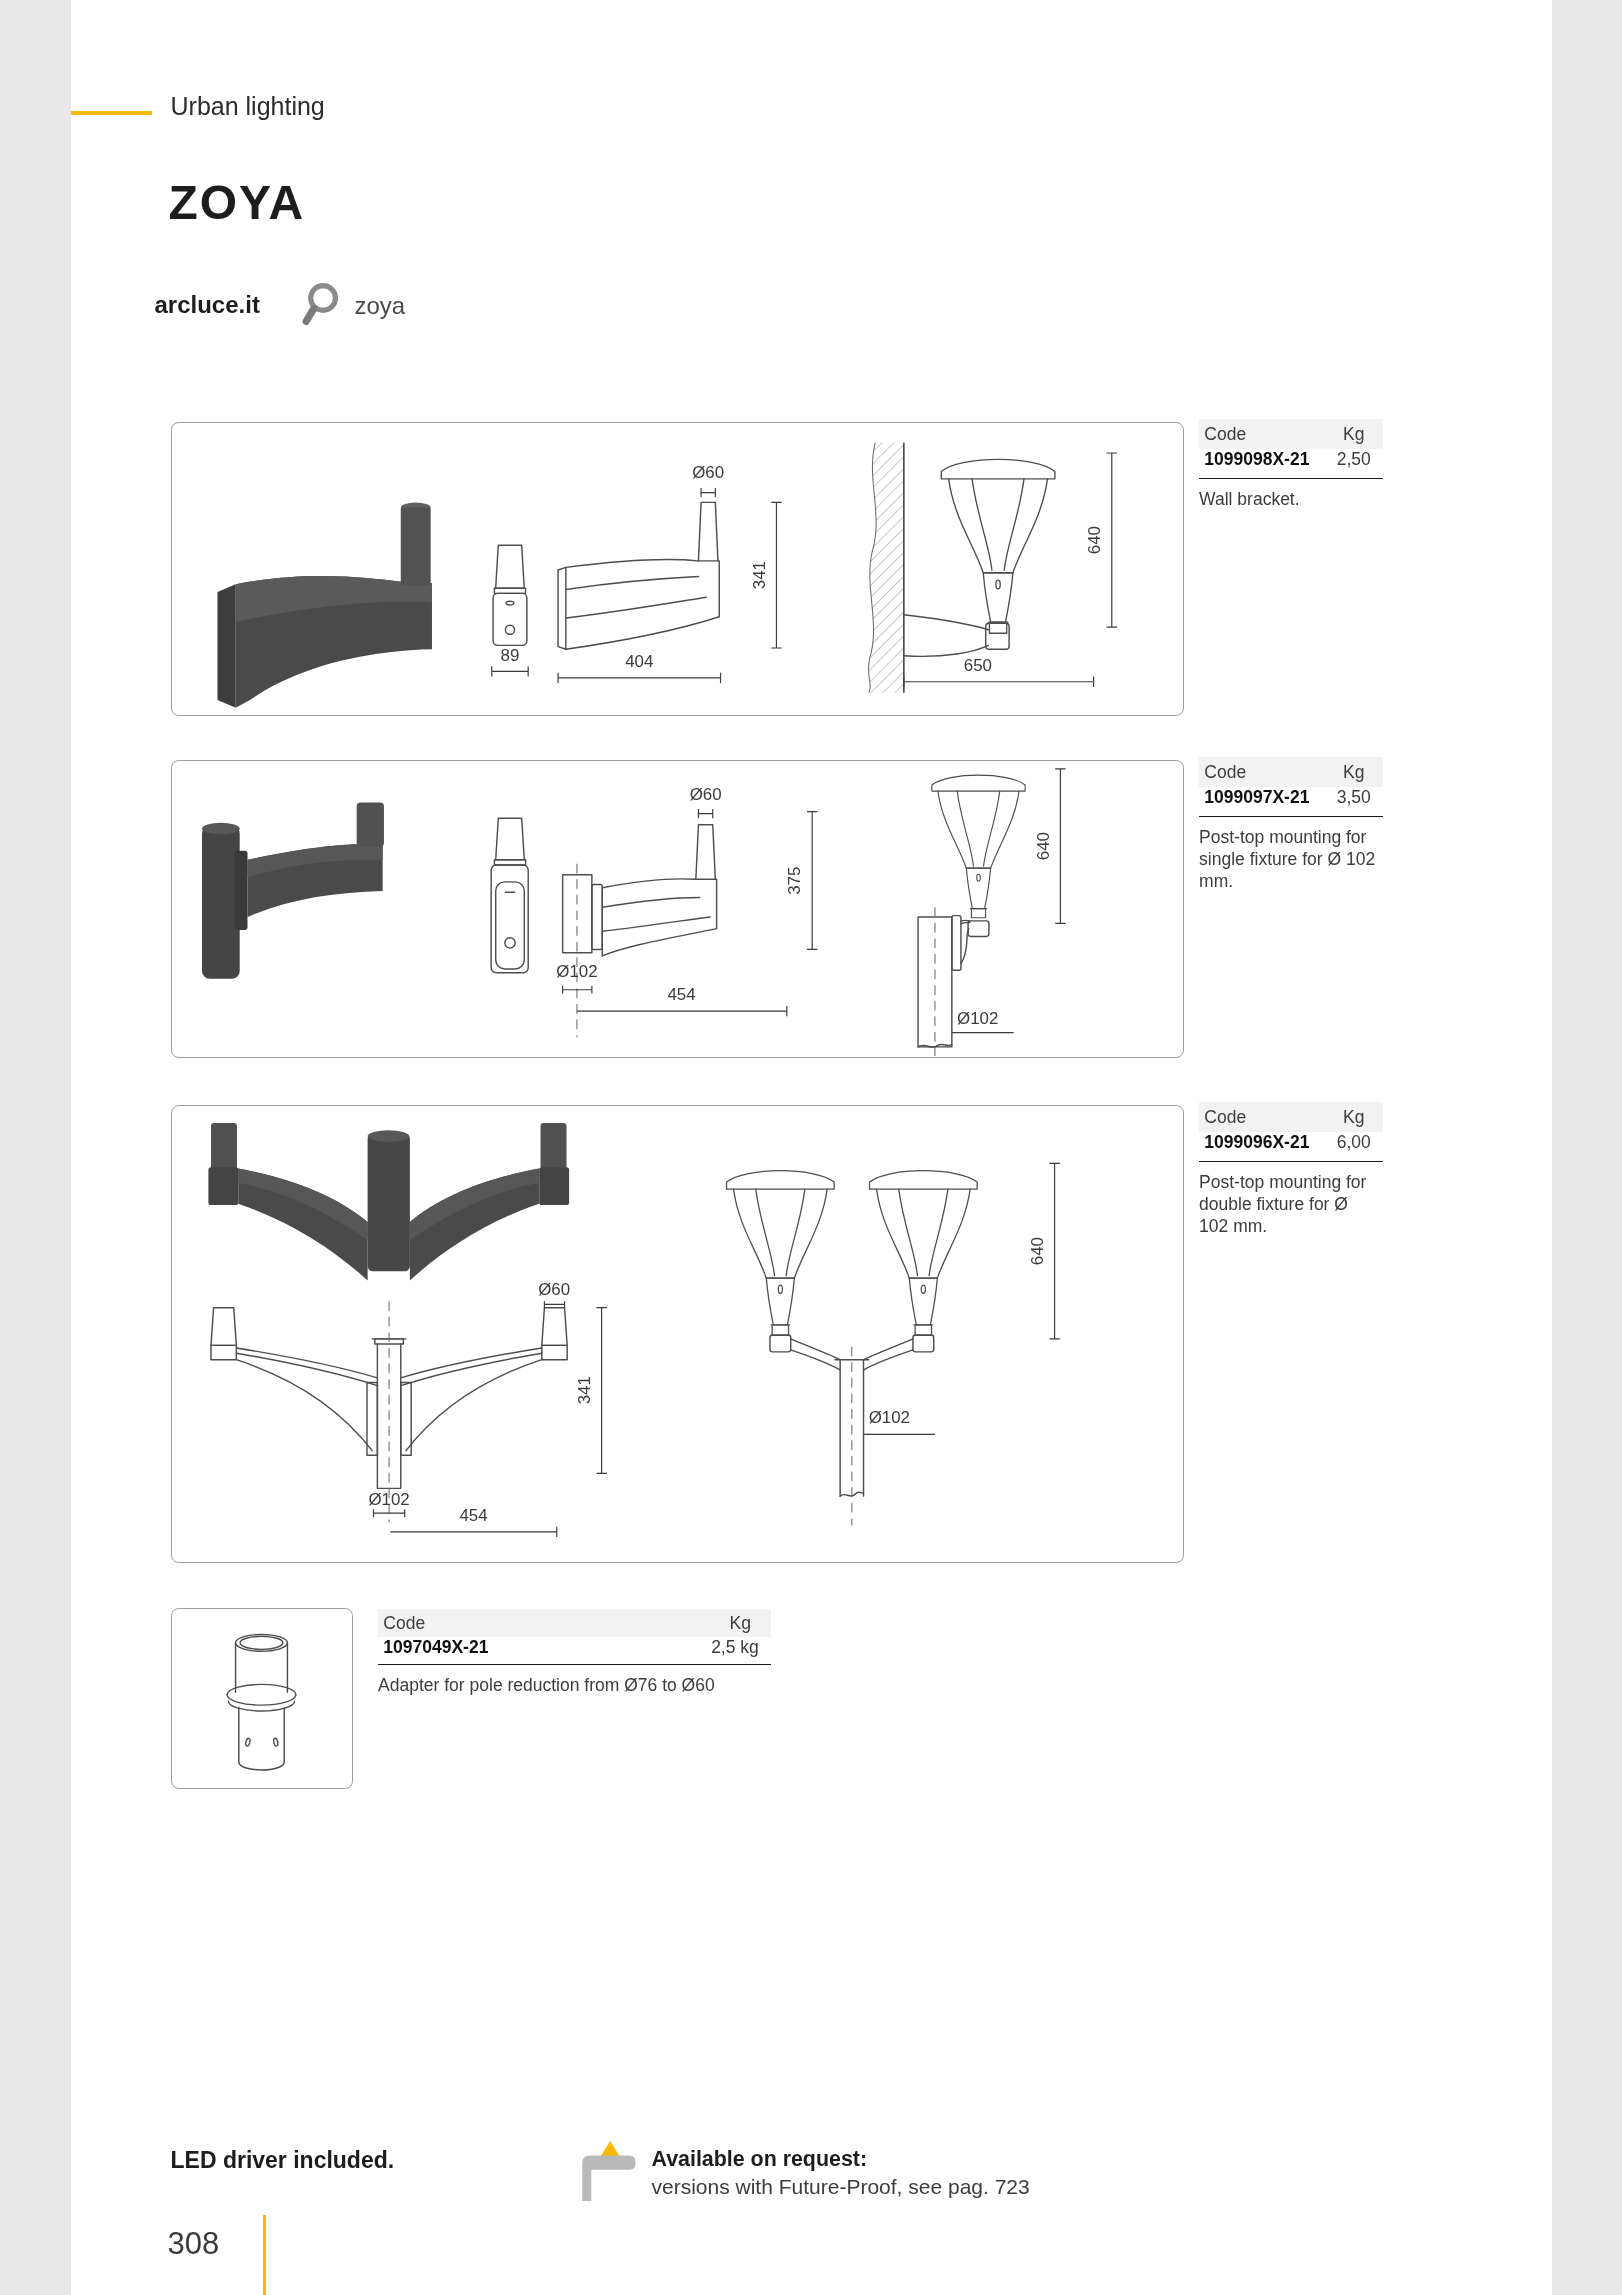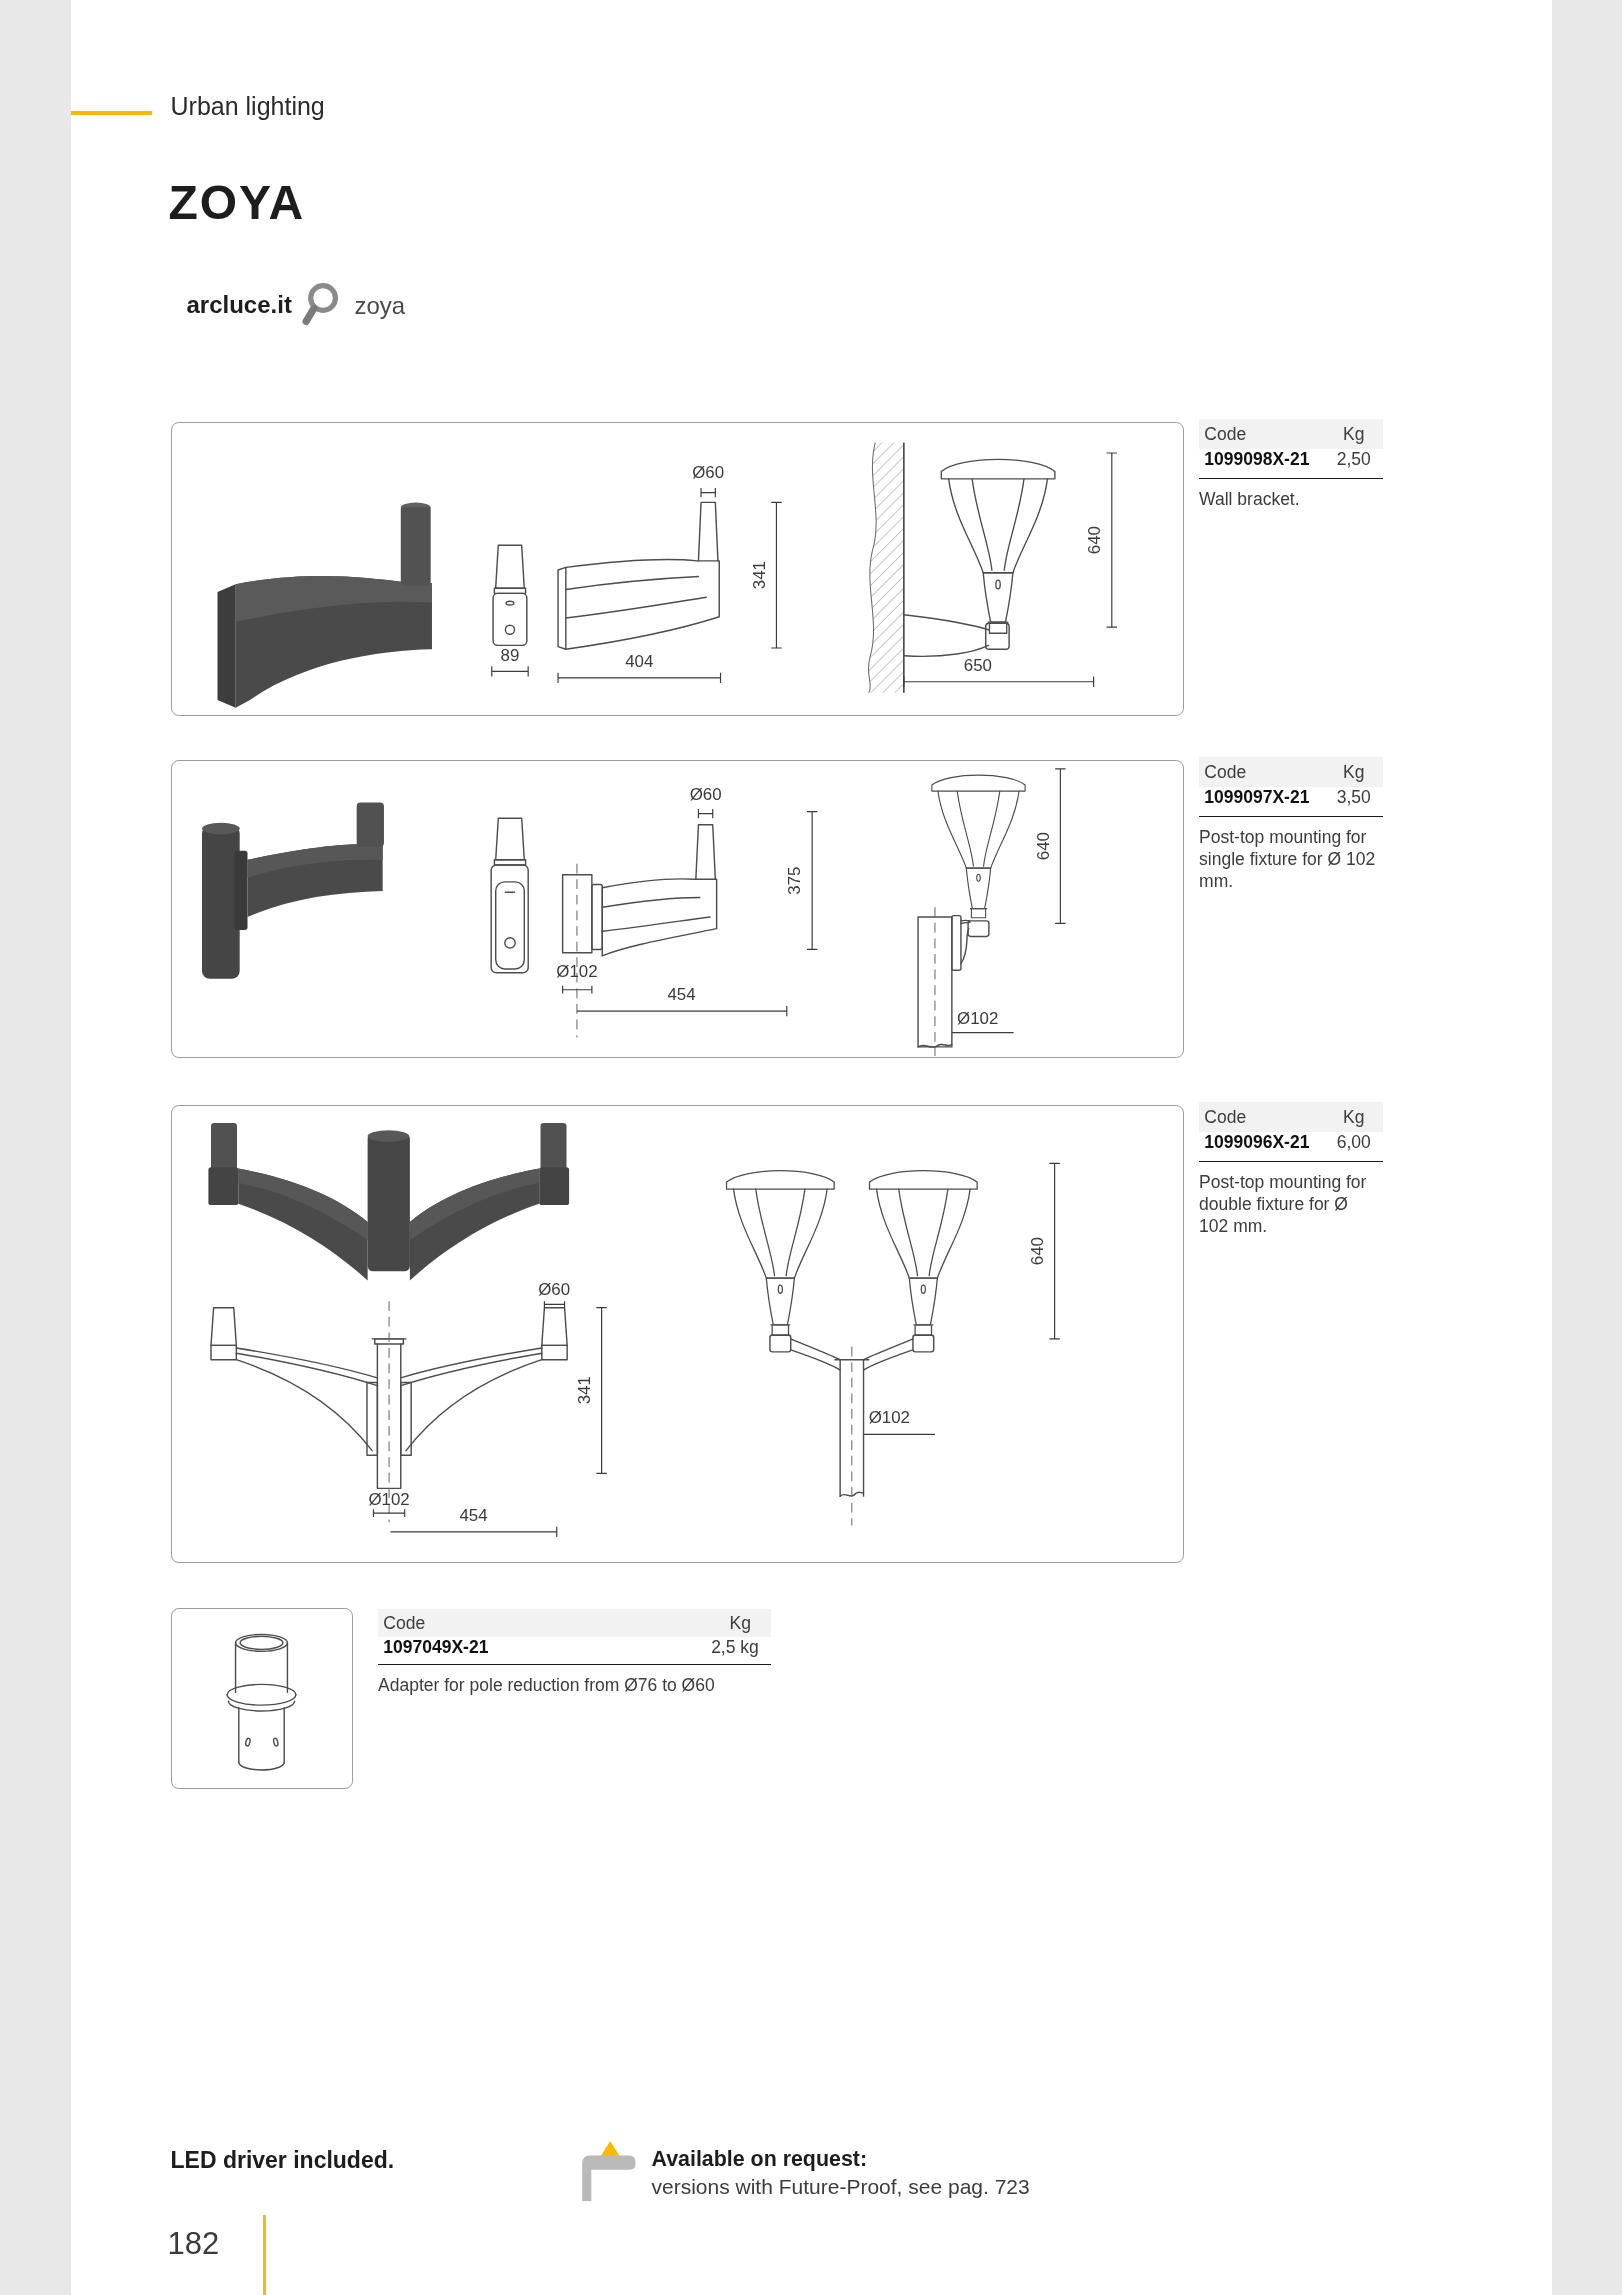--- a/index.html
+++ b/index.html
@@ -7,21 +7,21 @@
     position:relative; width:1481px; height:2295px; background:#ffffff;
     font-family:"Liberation Sans", sans-serif; color:#1d1d1b; overflow:hidden;
     margin:0 auto;
   }
   .abs { position:absolute; }
 
   
   .top-accent { left:0; top:111px; width:81px; height:3.9px; background:#FBBA00; }
   .section-label { left:100px; top:92px; font-size:25px; color:#2b2b2b; }
   .page-title { left:98px; top:175px; font-size:48px; font-weight:bold; letter-spacing:1.9px; color:#1d1d1b; }
-  .brand { left:116px; top:291px; font-size:24px; font-weight:bold; color:#1d1d1b; }
+  .brand { left:84px; top:291px; font-size:24px; font-weight:bold; color:#1d1d1b; }
   .search-icon-box { left:226px; top:281px; width:43px; height:47px; }
   .search-term { left:284px; top:292px; font-size:24px; color:#4a4a4a; }
   .accessories-bar { left:100px; top:370px; width:1414px; height:28px; background:#f2f2f2; }
   .accessories-bar span { display:block; padding-left:10.4px; line-height:28px; font-size:19px; letter-spacing:0.6px; color:#1d1d1b; }
 
   
   .acc-box { border:1.3px solid #9c9c9c; border-radius:7.8px; background:#fff; box-sizing:border-box; }
   .box1 { left:100px; top:422px;  width:1013px; height:294px; }
   .box2 { left:100px; top:760px; width:1013px; height:298px; }
   .box3 { left:100px; top:1105px; width:1013px; height:458px; }
@@ -365,17 +365,17 @@
 
   <div class="abs led-note">LED driver included.</div>
   <div class="abs lamp-icon-box">
     <svg width="65" height="60" viewBox="0 0 100 92">
       <polygon points="51,0 66,24 36,24" fill="#FBBA00"></polygon>
       <path d="M20,22 L80,22 Q90,22 90,32 L90,36 Q90,44 80,44 L22,44 L22,92 L8,92 L8,34 Q8,22 20,22 Z" fill="#b9b9b9"></path>
     </svg>
   </div>
   <div class="abs avail-title">Available on request:</div>
   <div class="abs avail-text">versions with Future-Proof, see pag. 723</div>
-  <div class="abs page-number">182</div>
+  <div class="abs page-number">308</div>
   <div class="abs page-accent"></div>
 
 </div>
 
 
 </body></html>

